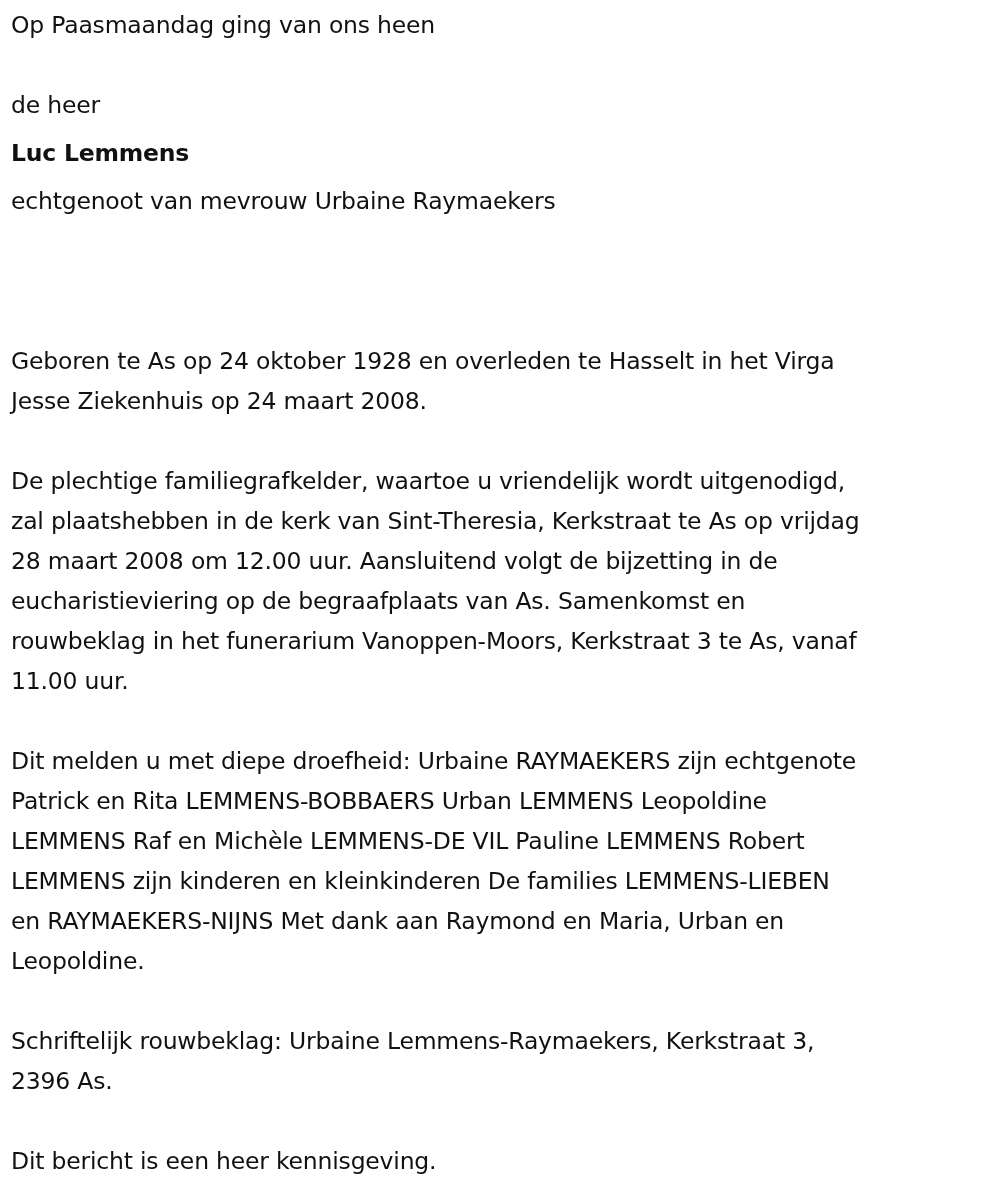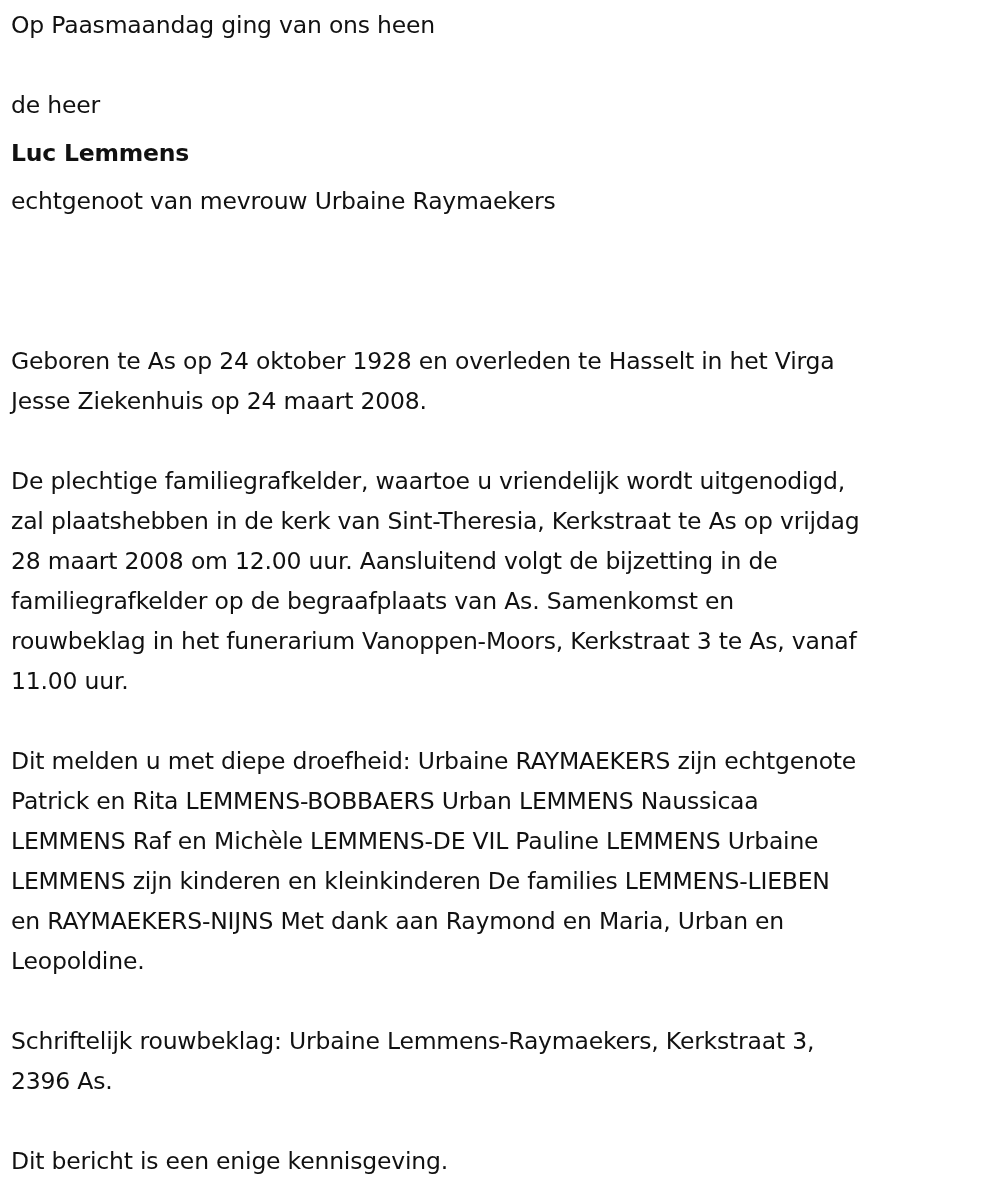--- a/index.html
+++ b/index.html
@@ -44,33 +44,33 @@
 
   <div>
     <div class="line" style="top:341px">Geboren te As op 24 oktober 1928 en overleden te Hasselt in het Virga</div>
     <div class="line" style="top:381px">Jesse Ziekenhuis op 24 maart 2008.</div>
   </div>
 
   <div>
     <div class="line" style="top:461px">De plechtige familiegrafkelder, waartoe u vriendelijk wordt uitgenodigd,</div>
     <div class="line" style="top:501px">zal plaatshebben in de kerk van Sint-Theresia, Kerkstraat te As op vrijdag</div>
     <div class="line" style="top:541px">28 maart 2008 om 12.00 uur. Aansluitend volgt de bijzetting in de</div>
-    <div class="line" style="top:581px">familiegrafkelder op de begraafplaats van As. Samenkomst en</div>
+    <div class="line" style="top:581px">eucharistieviering op de begraafplaats van As. Samenkomst en</div>
     <div class="line" style="top:621px">rouwbeklag in het funerarium Vanoppen-Moors, Kerkstraat 3 te As, vanaf</div>
     <div class="line" style="top:661px">11.00 uur.</div>
   </div>
 
   <div>
     <div class="line" style="top:741px">Dit melden u met diepe droefheid: Urbaine RAYMAEKERS zijn echtgenote</div>
-    <div class="line" style="top:781px">Patrick en Rita LEMMENS-BOBBAERS Urban LEMMENS Naussicaa</div>
-    <div class="line" style="top:821px">LEMMENS Raf en Michèle LEMMENS-DE VIL Pauline LEMMENS Urbaine</div>
+    <div class="line" style="top:781px">Patrick en Rita LEMMENS-BOBBAERS Urban LEMMENS Leopoldine</div>
+    <div class="line" style="top:821px">LEMMENS Raf en Michèle LEMMENS-DE VIL Pauline LEMMENS Robert</div>
     <div class="line" style="top:861px">LEMMENS zijn kinderen en kleinkinderen De families LEMMENS-LIEBEN</div>
     <div class="line" style="top:901px">en RAYMAEKERS-NIJNS Met dank aan Raymond en Maria, Urban en</div>
     <div class="line" style="top:941px">Leopoldine.</div>
   </div>
 
   <div>
     <div class="line" style="top:1021px">Schriftelijk rouwbeklag: Urbaine Lemmens-Raymaekers, Kerkstraat 3,</div>
     <div class="line" style="top:1061px">2396 As.</div>
   </div>
 
-  <div class="line" style="top:1141px">Dit bericht is een enige kennisgeving.</div>
+  <div class="line" style="top:1141px">Dit bericht is een heer kennisgeving.</div>
 </div>
 
 </body></html>

